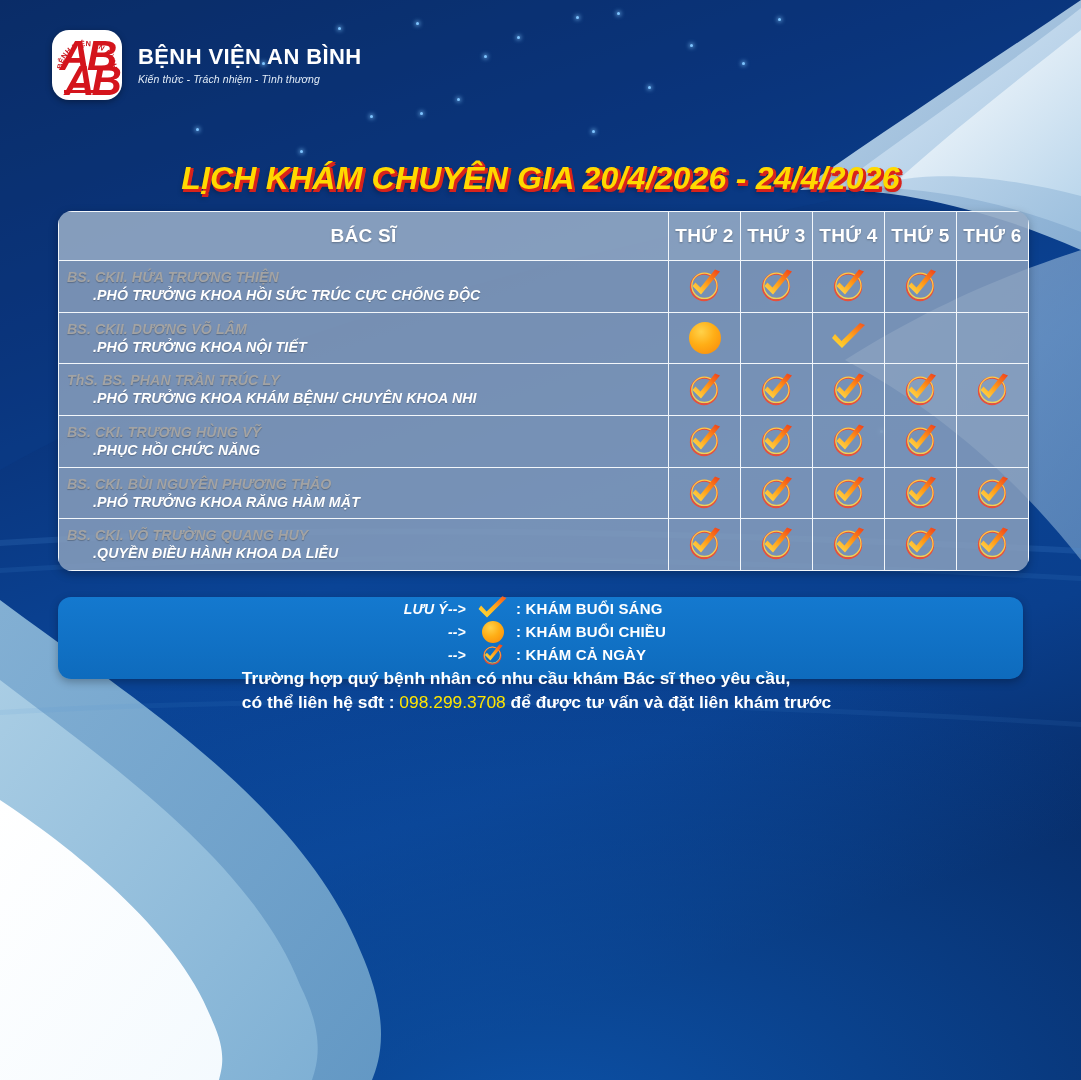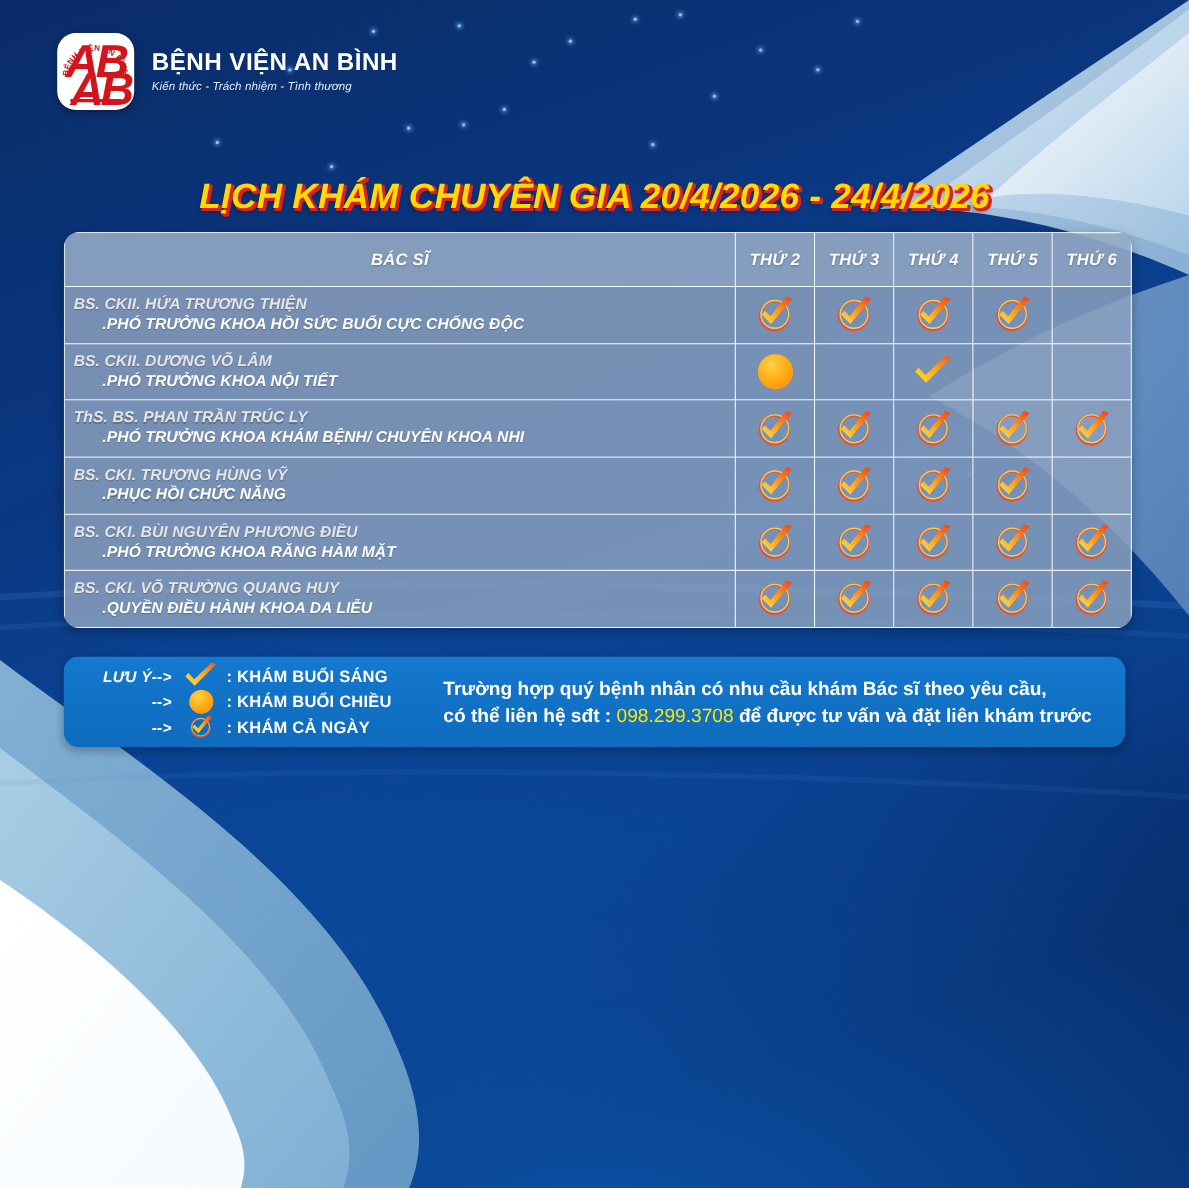--- a/index.html
+++ b/index.html
@@ -125,38 +125,37 @@
   }
   table.schedule th, table.schedule td {
     border: 1.6px solid #f3f7fb;
     background: rgba(139,161,189,.84);
     vertical-align: middle;
   }
   table.schedule th {
     height: 49px;
     background: rgba(150,172,198,.88);
     color: #ffffff;
-    font-size: 15px;
+    font-size: 19px;
     font-weight: 700;
-    font-style: italic;
     letter-spacing: .3px;
     text-shadow: 0 1px 2px rgba(0,0,0,.28);
   }
   th.col-doctor { font-size: 22px; }
   .day-col { width: 72px; }
 
   td.doctor-cell {
     padding: 7px 0 7px 8px;
     height: 46px;
   }
   .doc-name {
     font-size: 14.2px;
     font-weight: 800;
     font-style: italic;
-    color: #e5e5e5;
+    color: #a3a3a3;
     letter-spacing: .1px;
     line-height: 1.28;
     text-shadow: 0 1px 1px rgba(0,0,0,.25);
   }
   .doc-dept {
     font-size: 14.2px;
     font-weight: 700;
     font-style: italic;
     color: #ffffff;
     letter-spacing: .1px;
@@ -177,20 +176,21 @@
   .note-box {
     position: absolute;
     left: 58px; top: 597px;
     width: 965px; height: 82px;
     background: linear-gradient(180deg, #1479cf 0%, #0e6bbd 100%);
     border-radius: 13px;
     z-index: 11;
     display: flex;
     align-items: center;
     box-shadow: 0 3px 9px rgba(0,0,0,.28);
+    flex-direction: column;
   }
   .legend {
     padding-left: 10px;
     width: 345px;
     flex: none;
   }
   .legend-row {
     display: flex;
     align-items: center;
     height: 23px;
@@ -347,21 +347,21 @@
           <th class="day-col">THỨ 3</th>
           <th class="day-col">THỨ 4</th>
           <th class="day-col">THỨ 5</th>
           <th class="day-col">THỨ 6</th>
         </tr>
       </thead>
       <tbody id="schedule-body">
           <tr>
             <td class="doctor-cell">
               <div class="doc-name">BS. CKII. HỨA TRƯƠNG THIỆN</div>
-              <div class="doc-dept">.PHÓ TRƯỞNG KHOA HỒI SỨC BUỔI CỰC CHỐNG ĐỘC</div>
+              <div class="doc-dept">.PHÓ TRƯỞNG KHOA HỒI SỨC TRÚC CỰC CHỐNG ĐỘC</div>
             </td>
             <td class="mark-cell"><svg class="icon icon-full">
                 <use href="#sym-full"></use>
               </svg></td>
             <td class="mark-cell"><svg class="icon icon-full">
                 <use href="#sym-full"></use>
               </svg></td>
             <td class="mark-cell"><svg class="icon icon-full">
                 <use href="#sym-full"></use>
               </svg></td>
@@ -418,21 +418,21 @@
             <td class="mark-cell"><svg class="icon icon-full">
                 <use href="#sym-full"></use>
               </svg></td>
             <td class="mark-cell"><svg class="icon icon-full">
                 <use href="#sym-full"></use>
               </svg></td>
             <td class="mark-cell"></td>
           </tr>
           <tr>
             <td class="doctor-cell">
-              <div class="doc-name">BS. CKI. BÙI NGUYÊN PHƯƠNG ĐIỀU</div>
+              <div class="doc-name">BS. CKI. BÙI NGUYÊN PHƯƠNG THẢO</div>
               <div class="doc-dept">.PHÓ TRƯỞNG KHOA RĂNG HÀM MẶT</div>
             </td>
             <td class="mark-cell"><svg class="icon icon-full">
                 <use href="#sym-full"></use>
               </svg></td>
             <td class="mark-cell"><svg class="icon icon-full">
                 <use href="#sym-full"></use>
               </svg></td>
             <td class="mark-cell"><svg class="icon icon-full">
                 <use href="#sym-full"></use>

